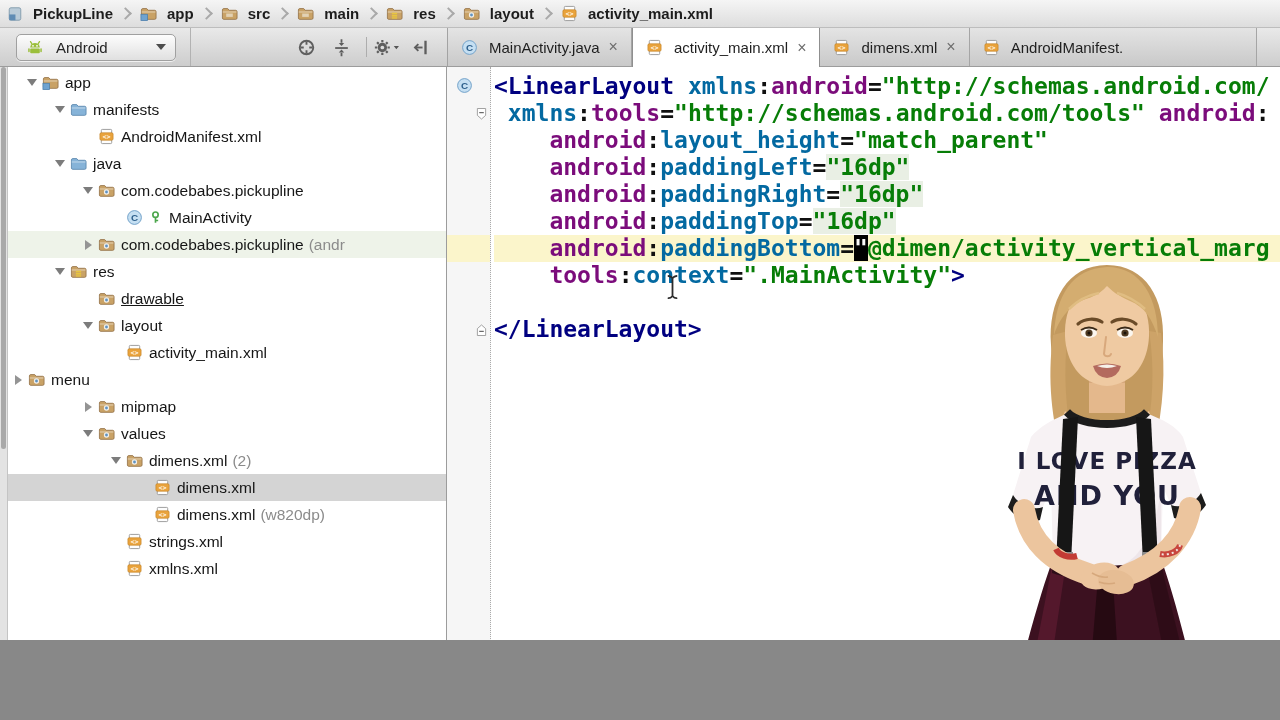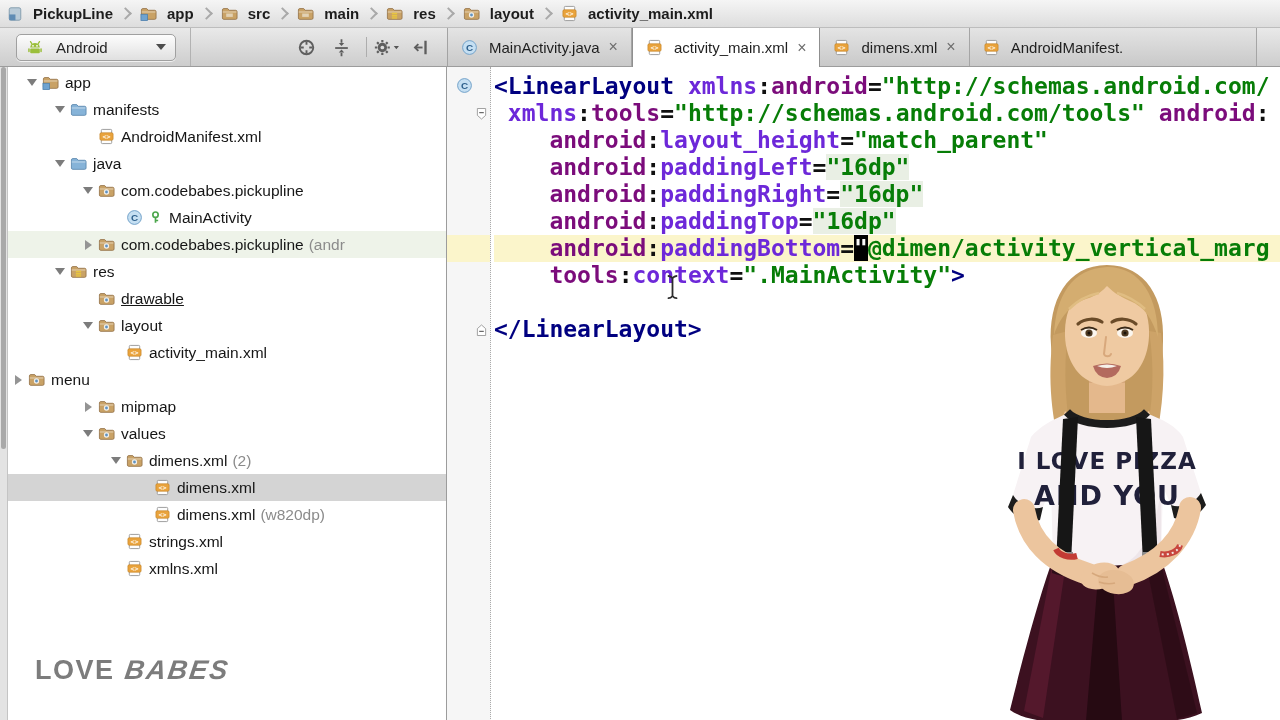--- a/index.html
+++ b/index.html
@@ -1,16 +1,16 @@
 <!DOCTYPE html>
 <html><head>
 <meta charset="utf-8">
 <style>
   html,body{margin:0;padding:0;background:#888;}
-  .screen{width:1280px;height:720px;position:relative;overflow:hidden;background:#fff;
+  .screen{width:1280px;height:640px;position:relative;overflow:hidden;background:#fff;
           font-family:"Liberation Sans",sans-serif;-webkit-font-smoothing:antialiased;}
   
   .breadcrumb-bar{height:27px;border-bottom:1px solid #bdbdbd;display:flex;align-items:center;
     padding-left:4px;background:linear-gradient(#f5f5f5,#dddddd);font-size:15px;font-weight:700;color:#1d1d1d;}
   .crumb{display:flex;align-items:center;gap:5px;padding:0 3px;white-space:nowrap;}
   .chev{width:7px;height:7px;border:solid #a9a9a9;border-width:0 2px 2px 0;transform:rotate(-45deg);
     margin:0 7px 0 5px;flex:none;}
   
   .second-row{height:38px;display:flex;border-bottom:1px solid #9c9c9c;
     background:linear-gradient(#e9e9e9,#cdcdcd);}
@@ -54,21 +54,21 @@
     padding-top:6px;box-sizing:border-box;}
   .gcell{height:27px;position:relative;}
   .gcell.hl{background:#fbf5cb;}
   .gcell .ic{position:absolute;left:9px;top:4px;margin:0;}
   .gcell .ic-fold{left:auto;right:3px;top:7px;}
   .code{flex:1;padding:6px 0 0 3px;font-family:"DejaVu Sans Mono",monospace;font-size:23px;
     font-weight:700;line-height:27px;white-space:pre;color:#101010;min-width:0;}
   .cline{height:27px;}
   .cline.hl{background:#fbf5cb;}
   .tk-tag{color:#000080;}
-  .tk-attr{color:#6d28d9;}
+  .tk-attr{color:#0369a1;}
   .tk-ns{color:#7b0c7b;}
   .tk-val{color:#077d07;}
   .tk-valh{color:#077d07;background:#e9efe4;}
   .tk-pl{color:#101010;}
   .tk-cur{background:#000;color:#fafafa;}
   .ibeam{position:absolute;left:218px;top:206px;z-index:5;}
   .girl{position:absolute;left:502px;top:194px;z-index:3;}
   
   .watermark{position:absolute;left:35px;top:655px;z-index:6;font-size:27px;font-weight:800;
     color:#7c7c7c;letter-spacing:1.5px;}

